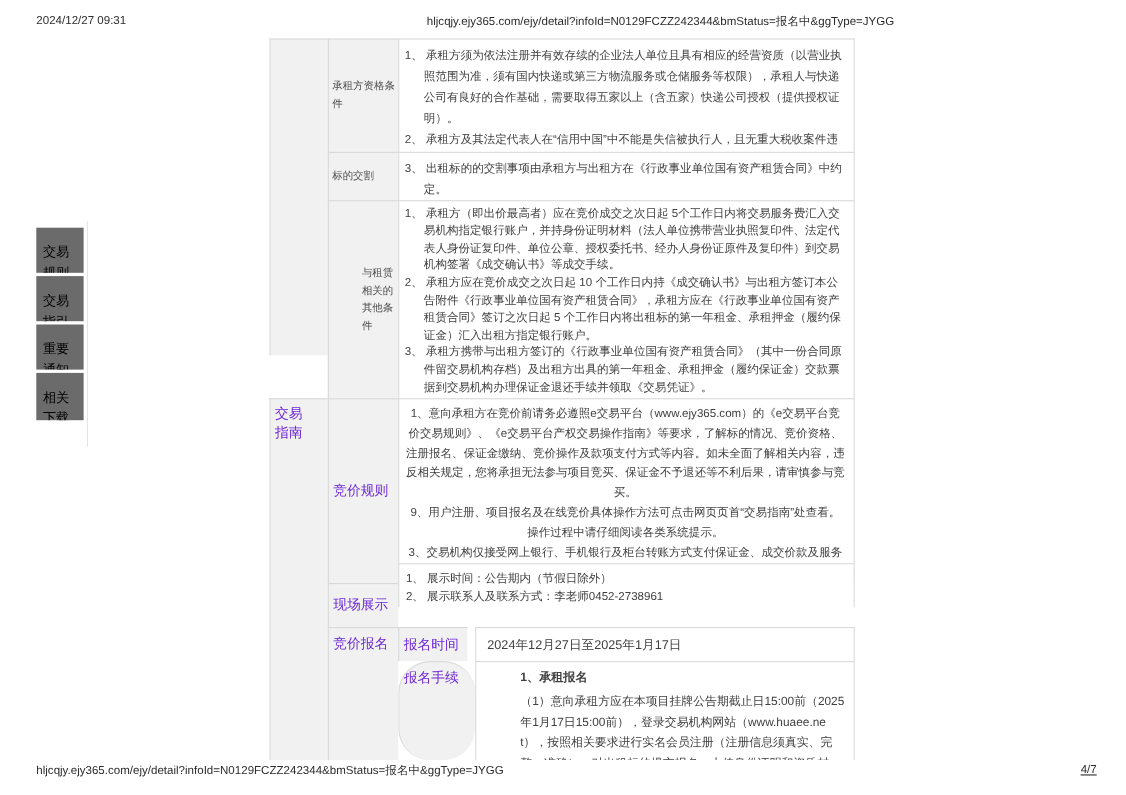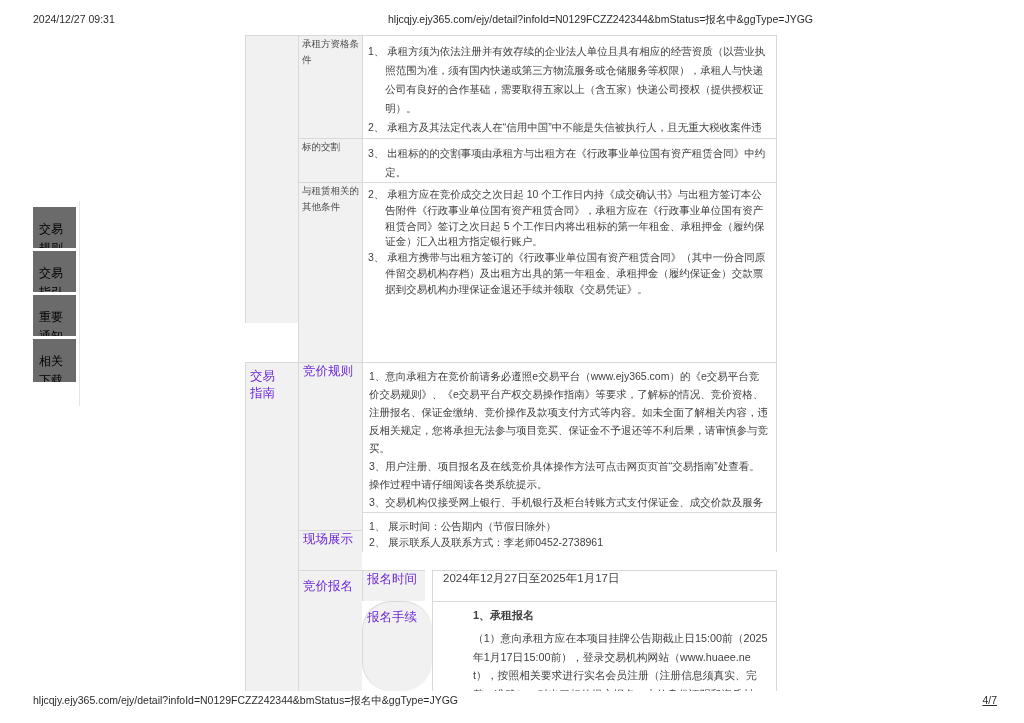--- a/index.html
+++ b/index.html
@@ -24,31 +24,31 @@
   .tab .t2{display:block;width:27px;}
   .vline{position:absolute;left:79px;top:201px;width:1px;height:205px;background:#e4e4e4;}
   
   .cell{
     position:absolute;box-sizing:border-box;overflow:hidden;
     border-top:1px solid var(--bd);border-left:1px solid var(--bd);
     background:#fff;
   }
   .lab{background:var(--labbg);}
   .edge-r{border-right:1px solid var(--bd);}
-  .vcenter{display:flex;align-items:flex-start;}
+  .vcenter{display:flex;align-items:center;}
   .g1lab{font-size:9.5px;line-height:16px;color:#4a4a4a;padding:0 3px;}
   .g2lab{font-size:12.5px;line-height:17px;color:#6d28d9;padding:0 4px;}
   .w2{display:block;width:27px;}
   .txt{color:var(--txt);}
   .item{white-space:pre-wrap;word-break:break-all;}
   .hang{padding-left:1.65em;text-indent:-1.65em;}
   .t1{font-size:10.5px;line-height:19px;padding:6px 8px 0 5px;}
   .t2c{font-size:10.5px;line-height:19px;padding:5px 8px 0 5px;}
   .t3{font-size:10.5px;line-height:15.8px;padding:4px 8px 0 5px;}
-  .t4{font-size:10.5px;line-height:18px;padding:4px 8px 0 6px;}
+  .t4{font-size:10.5px;line-height:18px;padding:4px 8px 0 6px;text-align:center;}
   .t5{font-size:10.5px;line-height:16px;padding:5px 8px 0 6px;}
   .datecell{font-size:11.5px;padding:0 0 0 10px;}
   .proc{padding:6px 8px 0 6px;}
   .proc-h{font-size:11px;font-weight:bold;white-space:pre-wrap;}
   .proc-b{font-size:10.8px;line-height:18.5px;margin-top:6px;white-space:pre-wrap;word-break:break-all;}
   .toplab{padding-top:5px;}
 </style>
 </head>
 <body>
 
@@ -84,38 +84,39 @@
   </div>
 
   <div class="cell lab vcenter" style="left:298px;top:138px;width:64px;height:44px;">
     <div class="g1lab">标的交割</div>
   </div>
   <div class="cell txt t2c edge-r" style="left:362px;top:138px;width:415px;height:44px;">
     <div class="item hang">3、 出租标的的交割事项由承租方与出租方在《行政事业单位国有资产租赁合同》中约定。</div>
 
   </div>
 
-  <div class="cell lab vcenter" style="left:298px;top:182px;width:64px;height:180px;">
+  <div class="cell lab vcenter" style="left:298px;top:182px;width:64px;height:180px;padding-left:27px;">
     <div class="g1lab">与租赁相关的其他条件</div>
   </div>
   <div class="cell txt t3 edge-r" style="left:362px;top:182px;width:415px;height:180px;">
+    <div class="item hang">1、 承租方（即出价最高者）应在竞价成交之次日起 5个工作日内将交易服务费汇入交易机构指定银行账户，并持身份证明材料（法人单位携带营业执照复印件、法定代表人身份证复印件、单位公章、授权委托书、经办人身份证原件及复印件）到交易机构签署《成交确认书》等成交手续。</div>
     <div class="item hang">2、 承租方应在竞价成交之次日起 10 个工作日内持《成交确认书》与出租方签订本公告附件《行政事业单位国有资产租赁合同》，承租方应在《行政事业单位国有资产租赁合同》签订之次日起 5 个工作日内将出租标的第一年租金、承租押金（履约保证金）汇入出租方指定银行账户。</div>
     <div class="item hang">3、 承租方携带与出租方签订的《行政事业单位国有资产租赁合同》（其中一份合同原件留交易机构存档）及出租方出具的第一年租金、承租押金（履约保证金）交款票据到交易机构办理保证金退还手续并领取《交易凭证》。</div>
   </div>
 
   <div class="cell lab toplab" style="left:245px;top:362px;width:53px;height:329px;">
     <span class="g2lab w2">交易指南</span>
   </div>
 
   <div class="cell lab vcenter" style="left:298px;top:362px;width:84px;height:168px;">
     <div class="g2lab">竞价规则</div>
   </div>
   <div class="cell txt t4 edge-r" style="left:362px;top:362px;width:415px;height:168px;">
     <div class="item">1、意向承租方在竞价前请务必遵照e交易平台（www.ejy365.com）的《e交易平台竞价交易规则》、《e交易平台产权交易操作指南》等要求，了解标的情况、竞价资格、注册报名、保证金缴纳、竞价操作及款项支付方式等内容。如未全面了解相关内容，违反相关规定，您将承担无法参与项目竞买、保证金不予退还等不利后果，请审慎参与竞买。</div>
-    <div class="item">3、用户注册、项目报名及在线竞价具体操作方法可点击网页页首“交易指南”处查看。操作过程中请仔细阅读各类系统提示。</div>
+    <div class="item">9、用户注册、项目报名及在线竞价具体操作方法可点击网页页首“交易指南”处查看。操作过程中请仔细阅读各类系统提示。</div>
     <div class="item">3、交易机构仅接受网上银行、手机银行及柜台转账方式支付保证金、成交价款及服务费等相关款项，不接受现金支付。具体细则请点击进入“交易指南”处查看。</div>
     <div class="item">4、建议使用pc端竞价，如果使用移动端竞价，在竞价过程中收到手机来电可能会导致移动端网络中断，影响正常竞价。</div>
   </div>
 
   <div class="cell lab vcenter" style="left:298px;top:530px;width:64px;height:40px;">
     <div class="g2lab">现场展示</div>
   </div>
   <div class="cell txt t5 edge-r" style="left:362px;top:512px;width:415px;height:40px;">
     <div class="item hang">1、 展示时间：公告期内（节假日除外）</div>
     <div class="item hang">2、 展示联系人及联系方式：李老师0452-2738961</div>

